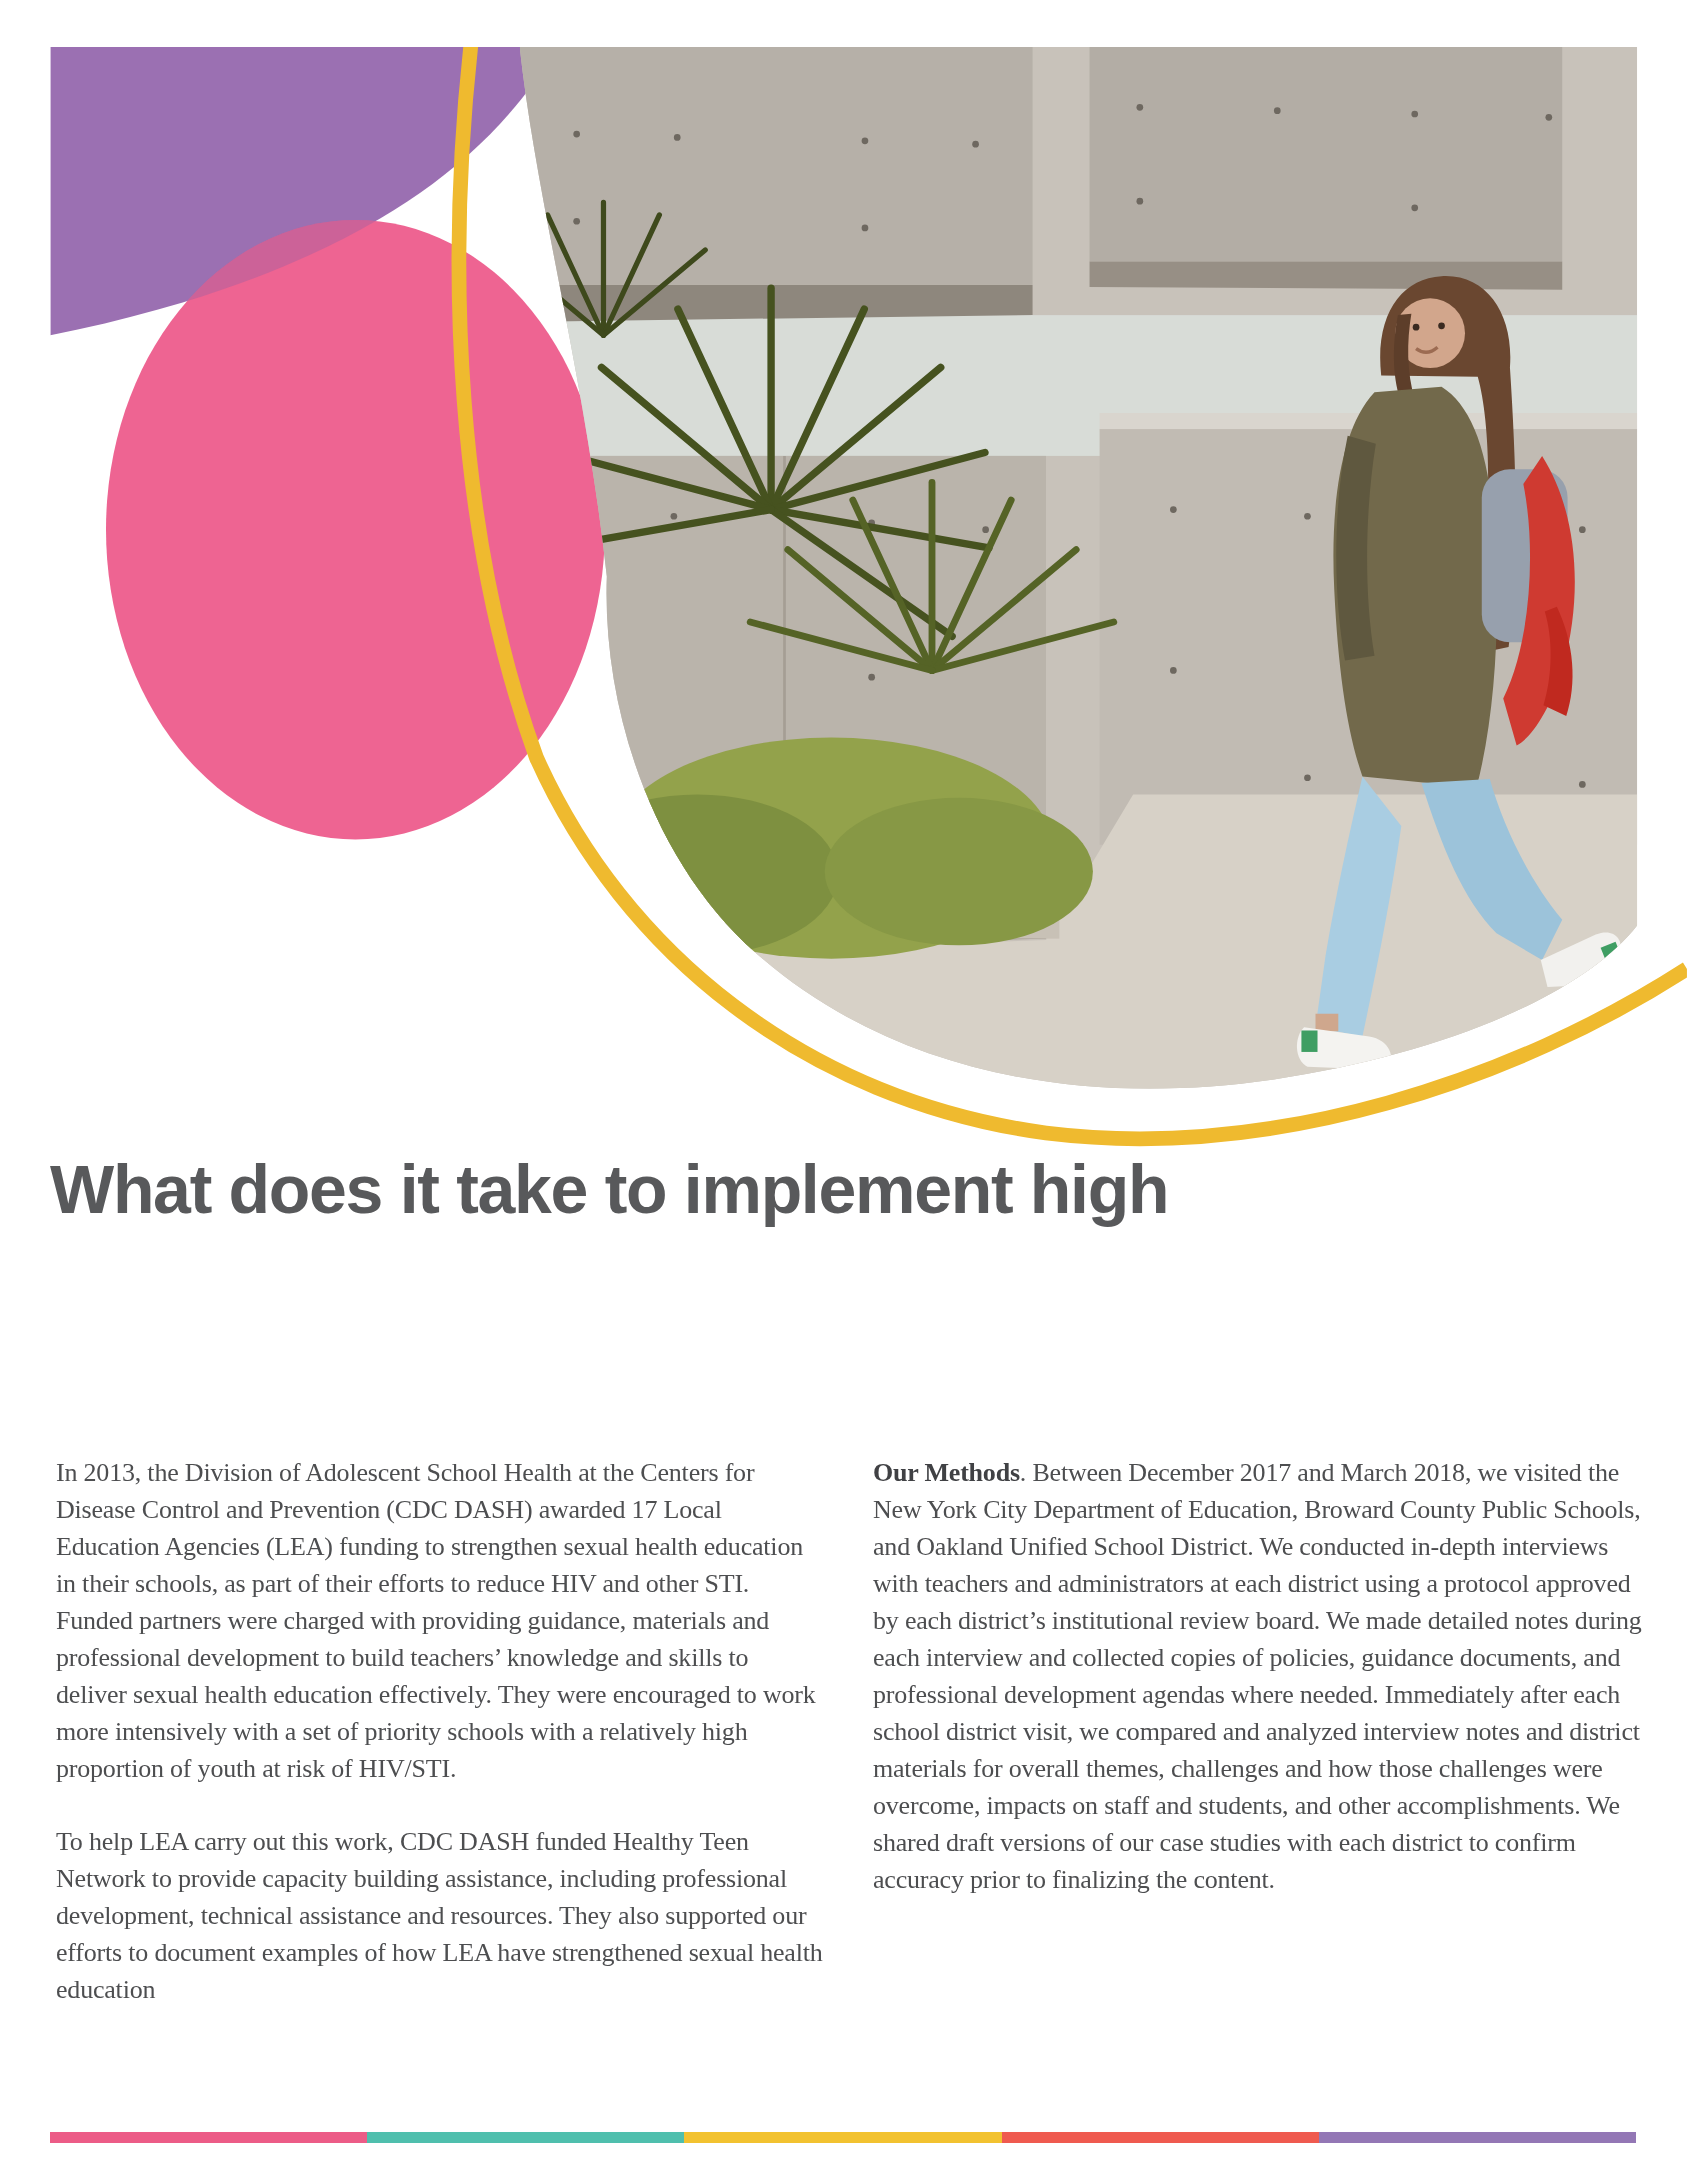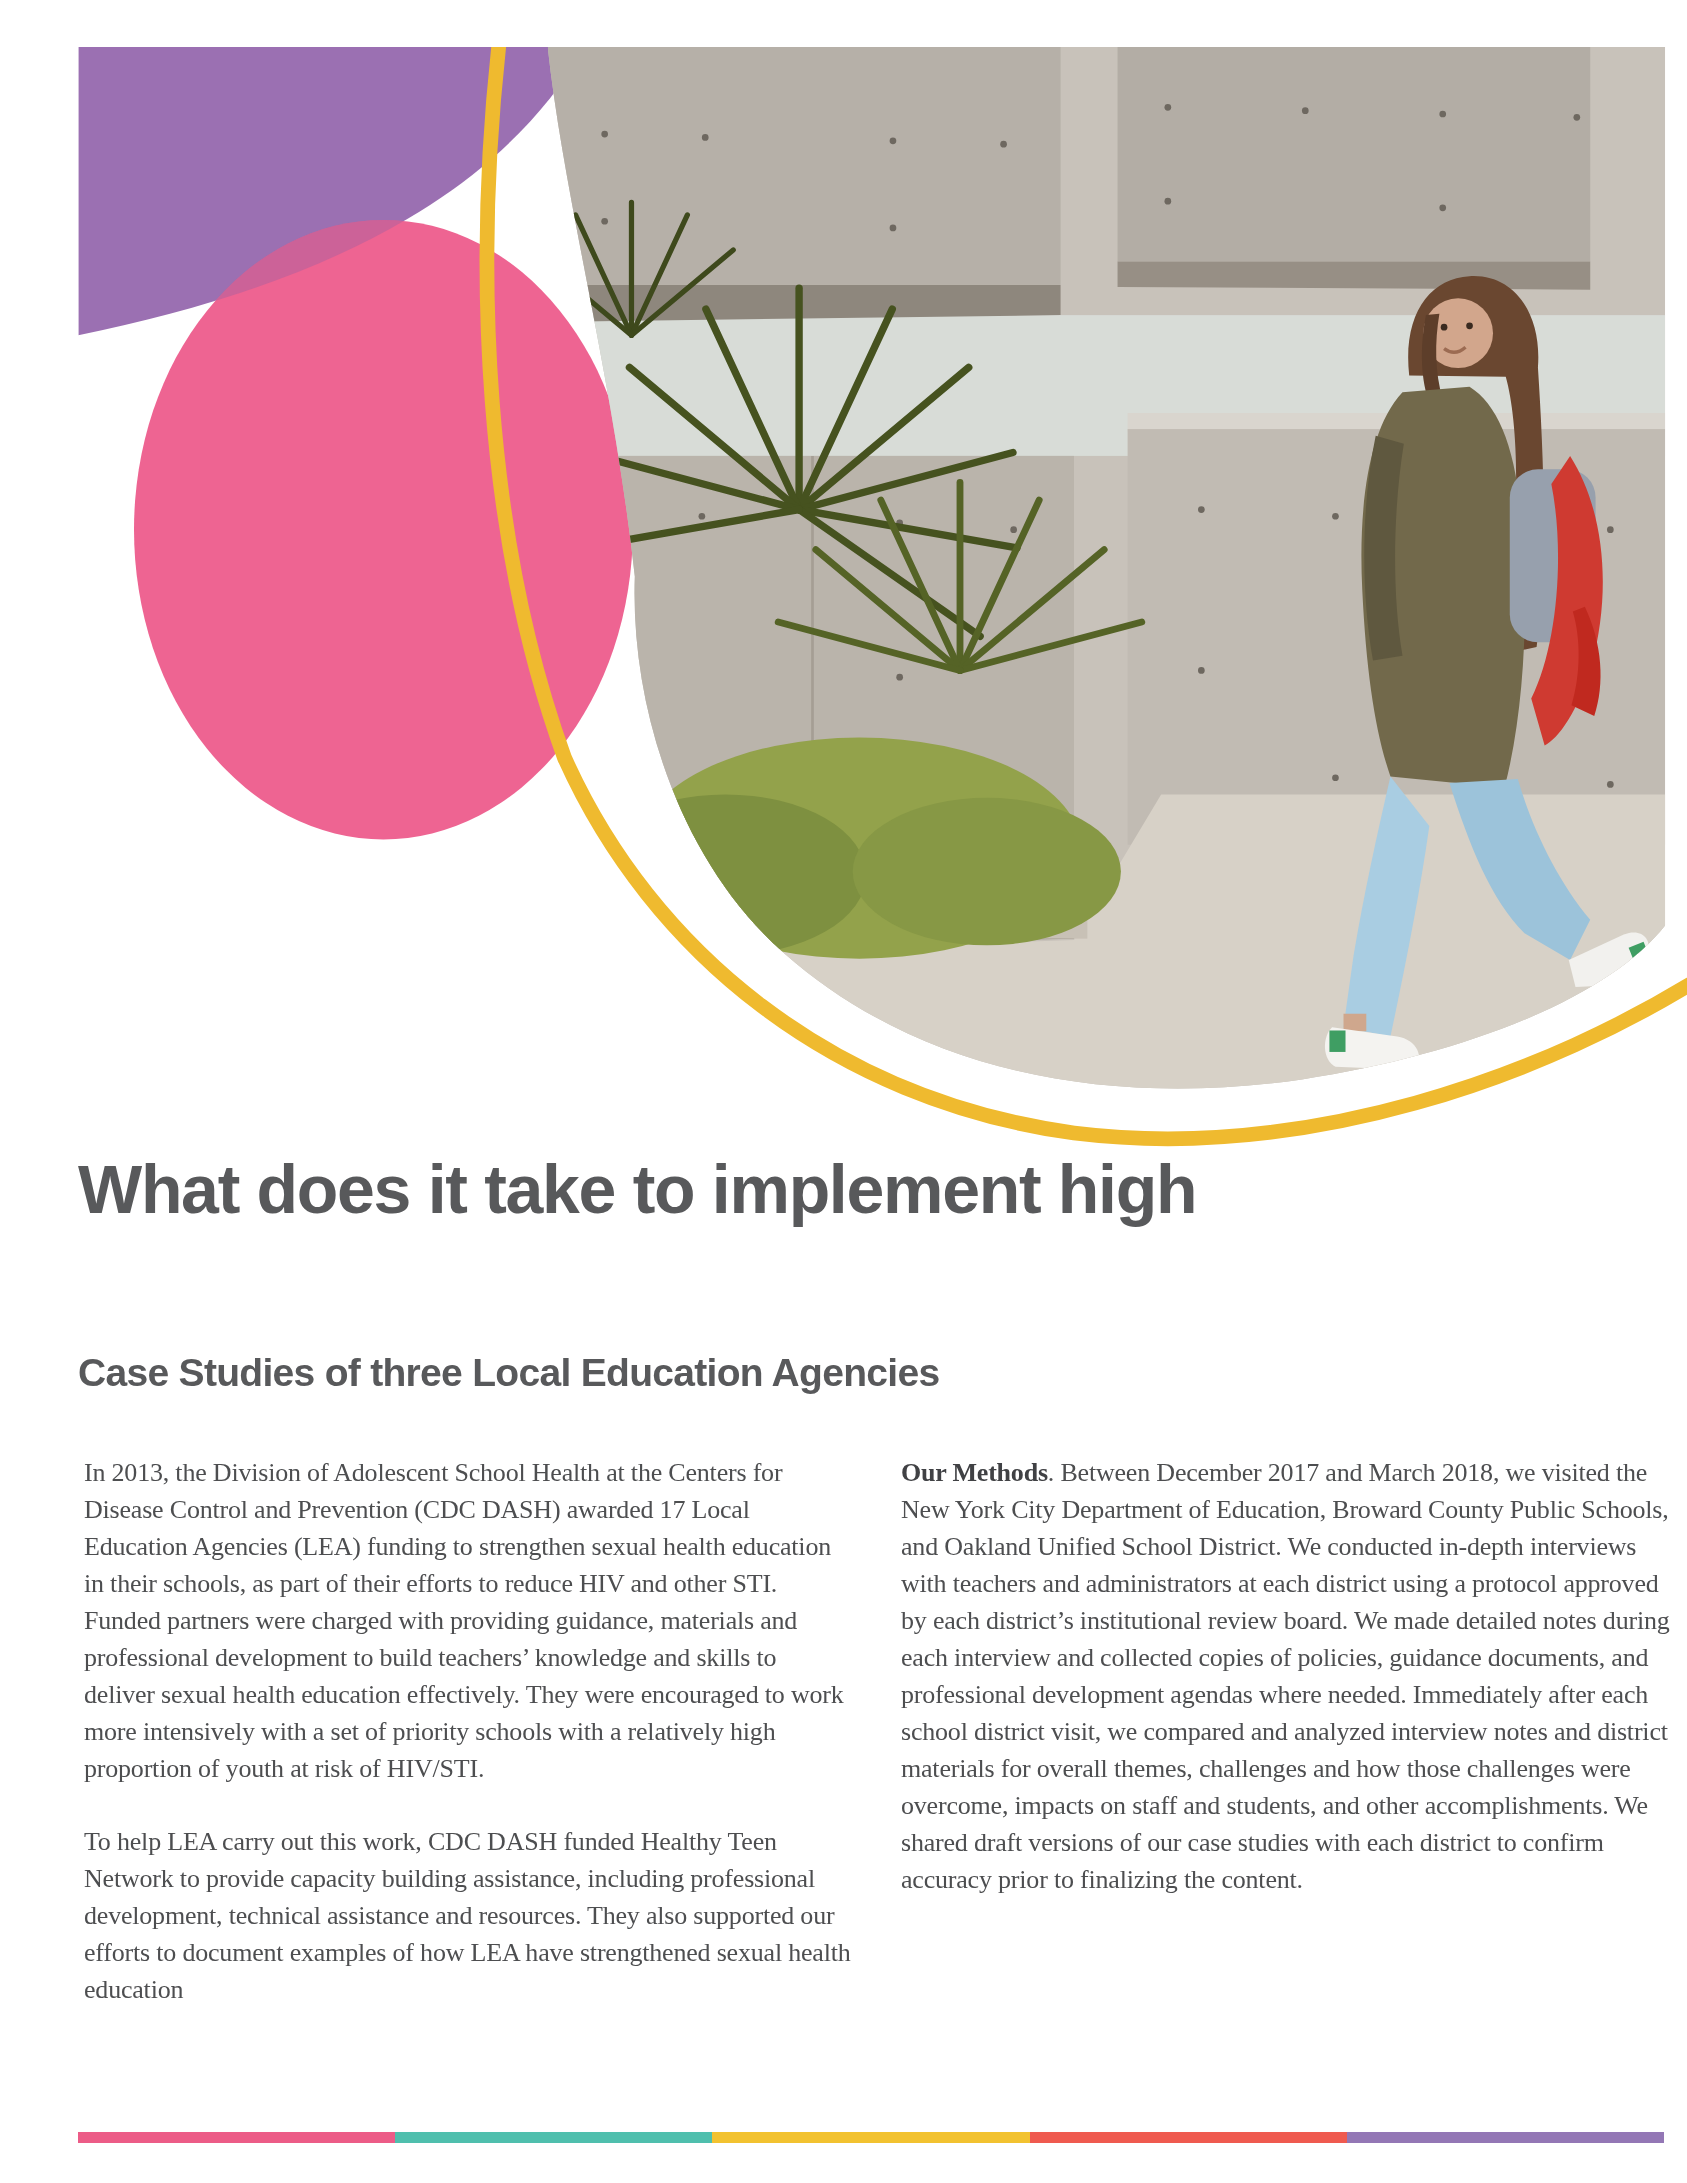--- a/index.html
+++ b/index.html
@@ -1,17 +1,17 @@
 <!DOCTYPE html>
 <html style="font-size:10.7px"><head>
 <meta charset="utf-8">
 <style>
   html,body{margin:0;padding:0;background:#ffffff;}
   body{width:1687px;height:2183px;position:relative;font-family:"Liberation Sans",sans-serif;}
-  .page{position:absolute;inset:0;overflow:hidden;background:#ffffff;margin-left:28px;}
+  .page{position:absolute;inset:0;overflow:hidden;background:#ffffff;}
   .hero{position:absolute;left:0;top:0;}
   .title-block{position:absolute;left:50px;top:1148px;width:1442px;color:#58595B;}
   .title-block .line{display:block;font-size:68px;font-weight:bold;line-height:83px;letter-spacing:-1.3px;}
   .subtitle{position:absolute;left:50px;top:1349px;width:1475px;color:#58595B;font-size:39px;font-weight:bold;line-height:47px;letter-spacing:-0.7px;}
   .columns{position:absolute;left:56px;top:1454px;width:1587px;display:flex;gap:48px;color:#4D4E50;font-family:Liberation Serif, serif;}
   .col{width:769px;font-size:26px;line-height:37px;letter-spacing:-0.2px;}
   .col p{margin:0 0 36px 0;}
   .col b{font-weight:bold;color:#404144;}
   .footer-bar{position:absolute;left:50px;top:2132px;width:1586px;height:10.7px;display:flex;}
   .footer-bar .seg{flex:1 1 0;height:100%;}
@@ -164,21 +164,20 @@
           </g>
         </g>
       </g>
     </g>
   </svg>
 
   <h1 class="title-block" style="margin:0;">
     <span class="line">What does it take to implement high</span>
   </h1>
 
-  <h2 class="subtitle" style="margin:0;">Case Studies of three Local Education Agencies</h2>
 
   <div class="columns">
     <div class="col">
       <p>In 2013, the Division of Adolescent School Health at the Centers for Disease Control and Prevention (CDC DASH) awarded 17 Local Education Agencies (LEA) funding to strengthen sexual health education in their schools, as part of their efforts to reduce HIV and other STI.  Funded partners were charged with providing guidance, materials and professional development to build teachers’ knowledge and skills to deliver sexual health education effectively. They were encouraged to work more intensively with a set of priority schools with a relatively high proportion of youth at risk of HIV/STI.</p>
       <p>To help LEA carry out this work, CDC DASH funded Healthy Teen Network to provide capacity building assistance, including professional development, technical assistance and resources. They also supported our efforts to document examples of how LEA have strengthened sexual health education</p>
     </div>
     <div class="col">
       <p><b>Our Methods</b><span>. Between December 2017 and March 2018, we visited the New York City Department of Education, Broward County Public Schools, and Oakland Unified School District. We conducted in-depth interviews with teachers and administrators at each district using a protocol approved by each district’s institutional review board. We made detailed notes during each interview and collected copies of policies, guidance documents, and professional development agendas where needed. Immediately after each school district visit, we compared and analyzed interview notes and district materials for overall themes, challenges and how those challenges were overcome, impacts on staff and students, and other accomplishments. We shared draft versions of our case studies with each district to confirm accuracy prior to finalizing the content.</span></p>
     </div>
   </div>

